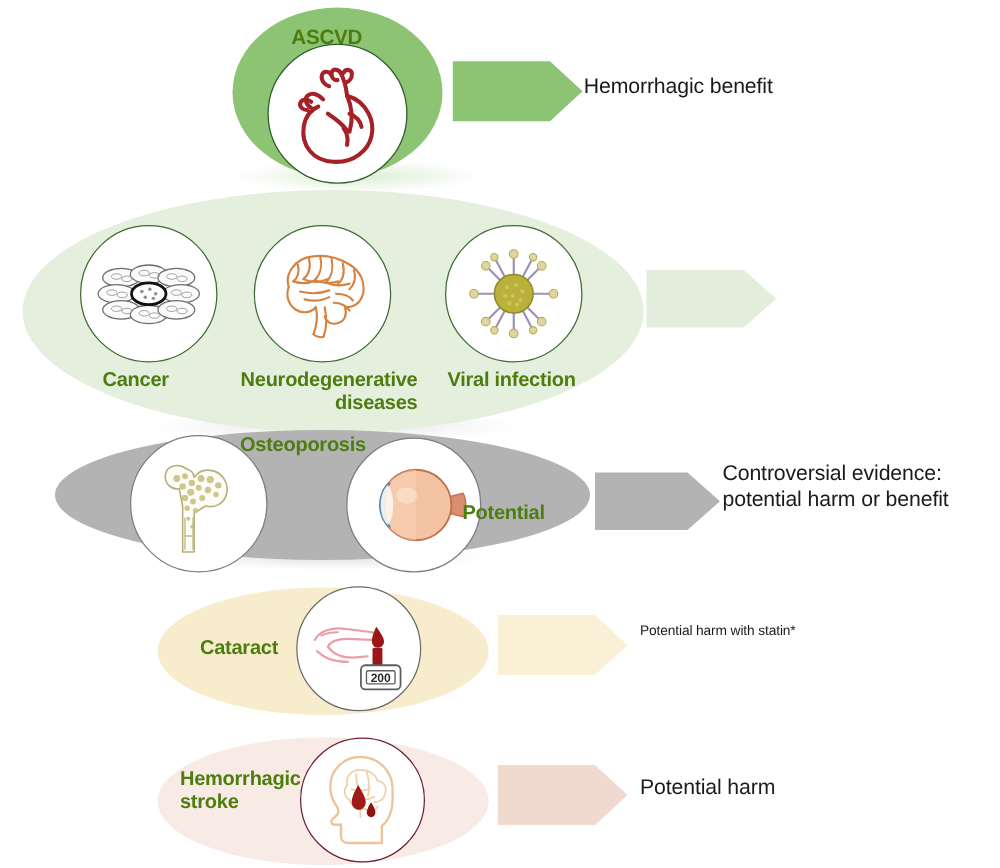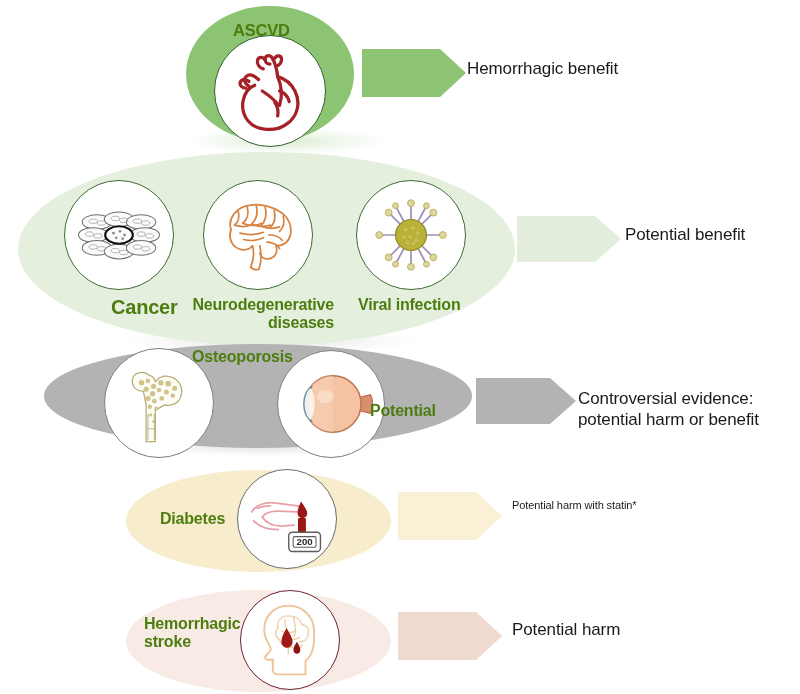--- a/index.html
+++ b/index.html
@@ -76,21 +76,21 @@
     background: #e4f0dd;
   }
   #shadow2 {
     left: 120px; top: 183px; width: 300px; height: 24px;
     background: radial-gradient(closest-side, rgba(120,120,120,0.18), rgba(120,120,120,0));
   }
   .bubble-green { border: 1.6px solid #3d6b33; }
   #bubble-cancer  { left: 64px;  top: 34px; width: 110px; height: 110px; }
   #bubble-neuro   { left: 203px; top: 34px; width: 110px; height: 110px; }
   #bubble-viral   { left: 356px; top: 34px; width: 110px; height: 110px; }
-  #label-cancer { left: 82px;  top: 150px; font-size: 20px; margin-left: 29px; }
+  #label-cancer { left: 82px;  top: 150px; font-size: 16px; }
   #label-neuro  { left: 186px; top: 150px; font-size: 16px; text-align: right; width: 148px; }
   #label-viral  { left: 358px; top: 150px; font-size: 16px; }
   #arrow-potential-benefit { left: 517px; top: 68px; }
   #legend-potential-benefit { left: 625px; top: 78px; font-size: 17px; }
 
   
   #row3 { top: 336px; height: 130px; }
   #ellipse-contro {
     left: 44px; top: 8px; width: 428px; height: 104px;
     background: #b3b3b3;
@@ -98,21 +98,21 @@
   #shadow3 {
     left: 140px; top: 98px; width: 250px; height: 22px;
     background: radial-gradient(closest-side, rgba(110,110,110,0.22), rgba(110,110,110,0));
   }
   .bubble-gray { border: 1.4px solid #7d7d7d; }
   #bubble-osteo { left: 104px; top: 12px; width: 110px; height: 110px; }
   #bubble-cat   { left: 277px; top: 14px; width: 108px; height: 108px; }
   #label-osteo { left: 192px; top: 12px; font-size: 16px; }
   #label-cat   { left: 370px; top: 66px; font-size: 16px; }
   #arrow-contro { left: 476px; top: 40px; }
-  #legend-contro { left: 578px; top: 52px; font-size: 17px; }
+  #legend-contro { left: 578px; top: 32px; font-size: 17px; }
 
   
   #row4 { top: 466px; height: 110px; }
   #ellipse-diab {
     left: 126px; top: 4px; width: 265px; height: 102px;
     background: #f7edcd;
   }
   #bubble-diab { left: 237px; top: 3px; width: 100px; height: 100px; border: 1.4px solid #6b6b6b; }
   #label-diab { left: 160px; top: 44px; font-size: 16px; }
   #arrow-diab { left: 398px; top: 24px; }
@@ -284,21 +284,20 @@
             <circle cx="53" cy="60" r="2"></circle>
         </g>
       </svg>
     </div>
     <div class="lbl" id="label-viral">Viral infection</div>
 
     <svg class="arrow" id="arrow-potential-benefit" width="104" height="50" viewBox="0 0 104 50">
       <path d="M0 2 H78 L104 25 L78 48 H0 Z" fill="#e2eedb"></path>
     </svg>
 
-    <div class="legend" id="legend-potential-benefit">Potential benefit</div>
   </div>
 
   <div class="row" id="row3">
 
     <div class="ellipse" id="shadow3"></div>
     <div class="ellipse" id="ellipse-contro"></div>
 
     <div class="bubble bubble-gray" id="bubble-osteo">
       <svg width="92" height="92" viewBox="0 0 100 100">
         <g fill="#fdfdf8" stroke="#b8ae7a" stroke-width="1.4" stroke-linejoin="round">
@@ -369,21 +368,21 @@
           <path d="M16 38 C20 36 26 35 31 35"></path>
         </g>
         <path d="M66 30 C70 36 73 40 73 43.5 C73 47 70.5 49 67.5 49 C64.5 49 62 47 62 43.5 C62 40 63 36 66 30 Z" fill="#9b1616"></path>
         <rect x="62.5" y="49" width="9" height="18" rx="1.5" fill="#9b1616"></rect>
         <rect x="52" y="65" width="36" height="22" rx="4" fill="#ffffff" stroke="#5c5c5c" stroke-width="1.6"></rect>
         <rect x="57" y="70" width="26" height="12" rx="1.5" fill="#ffffff" stroke="#5c5c5c" stroke-width="1.2"></rect>
         <text x="70" y="80" font-family="'Liberation Sans', sans-serif" font-size="11" font-weight="bold" text-anchor="middle" fill="#2a2a2a">200</text>
       </svg>
     </div>
 
-    <div class="lbl" id="label-diab">Diabetes</div>
+    <div class="lbl" id="label-diab">Cataract</div>
 
     <svg class="arrow" id="arrow-diab" width="104" height="52" viewBox="0 0 104 52">
       <path d="M0 2 H78 L104 26 L78 50 H0 Z" fill="#faf0d6"></path>
     </svg>
 
     <div class="legend" id="legend-diab">Potential harm with statin*</div>
   </div>
 
   <div class="row" id="row5">
 

